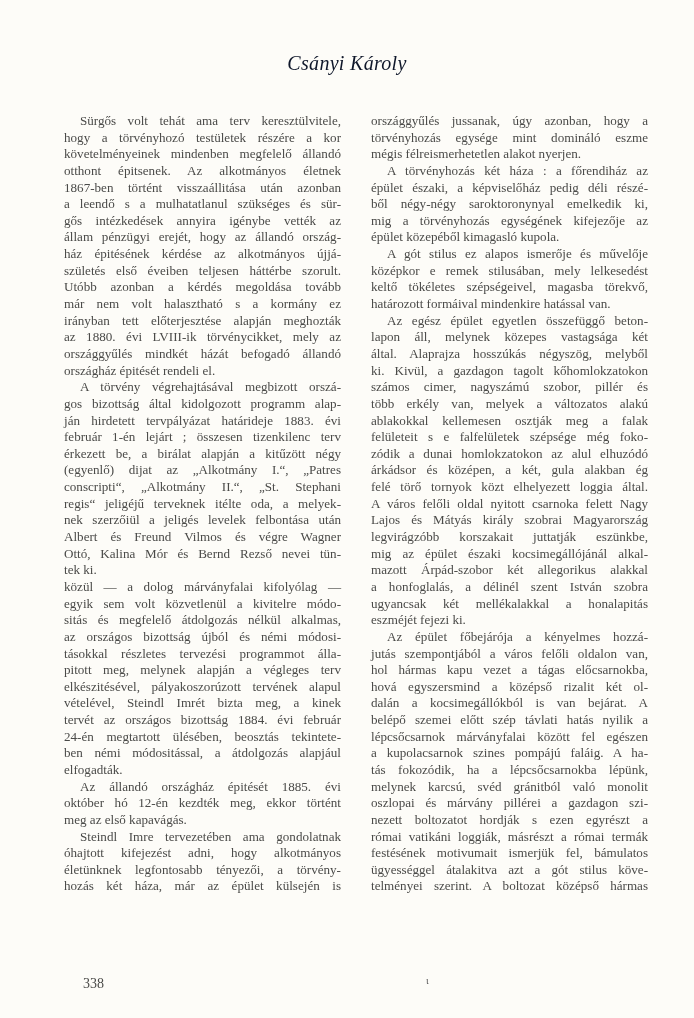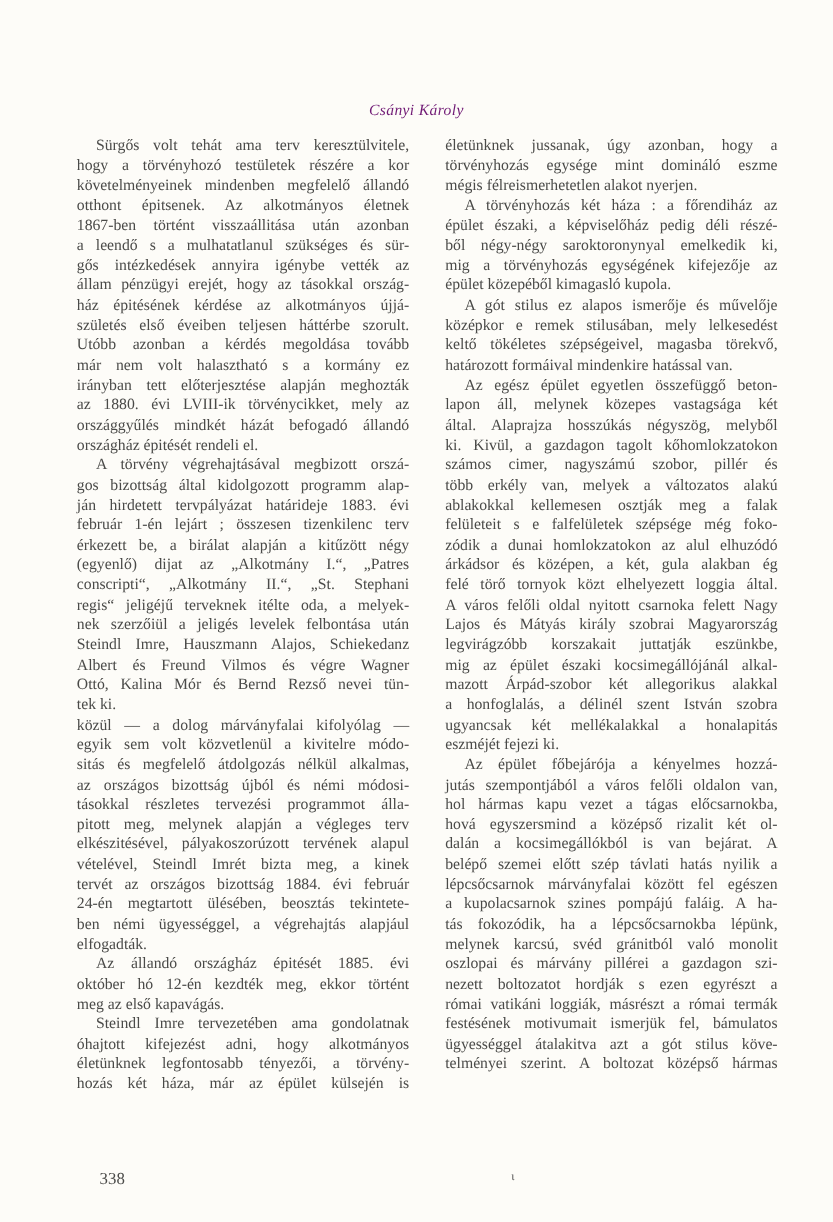--- a/index.html
+++ b/index.html
@@ -6,26 +6,26 @@
   body {
     width: 694px; height: 1018px;
     background: #fdfcf8;
     position: relative;
     overflow: hidden;
     font-family: "Liberation Serif", "DejaVu Serif", serif;
     color: #4a4a48;
   }
   .page { position: absolute; inset: 0; }
   .header {
-    position: absolute; top: 84px; left: 0; right: 0;
+    position: absolute; top: 52px; left: 0; right: 0;
     text-align: center;
     font-style: italic;
-    font-size: 13px;
+    font-size: 20px;
     letter-spacing: 0.3px;
-    color: #701a75;
+    color: #0f172a;
   }
   .column {
     position: absolute;
     top: 97px;
     width: 277px;
     font-size: 13.1px;
     line-height: 16.65px;
     margin-top: 16px;
   }
   .col-left { left: 64px; }
@@ -58,64 +58,63 @@
   <div class="header">Csányi Károly</div>
 
   <div class="column col-left" id="col-left">
       <span class="line indent">Sürgős volt tehát ama terv keresztülvitele,</span>
       <span class="line">hogy a törvényhozó testületek részére a kor</span>
       <span class="line">követelményeinek mindenben megfelelő állandó</span>
       <span class="line">otthont épitsenek. Az alkotmányos életnek</span>
       <span class="line">1867-ben történt visszaállitása után azonban</span>
       <span class="line">a leendő s a mulhatatlanul szükséges és sür-</span>
       <span class="line">gős intézkedések annyira igénybe vették az</span>
-      <span class="line">állam pénzügyi erejét, hogy az tásokkal ország-</span>
+      <span class="line">állam pénzügyi erejét, hogy az állandó ország-</span>
       <span class="line">ház épitésének kérdése az alkotmányos újjá-</span>
       <span class="line">születés első éveiben teljesen háttérbe szorult.</span>
       <span class="line">Utóbb azonban a kérdés megoldása tovább</span>
       <span class="line">már nem volt halasztható s a kormány ez</span>
       <span class="line">irányban tett előterjesztése alapján meghozták</span>
       <span class="line">az 1880. évi LVIII-ik törvénycikket, mely az</span>
       <span class="line">országgyűlés mindkét házát befogadó állandó</span>
       <span class="line last">országház épitését rendeli el.</span>
       <span class="line indent">A törvény végrehajtásával megbizott orszá-</span>
       <span class="line">gos bizottság által kidolgozott programm alap-</span>
       <span class="line">ján hirdetett tervpályázat határideje 1883. évi</span>
       <span class="line">február 1-én lejárt ; összesen tizenkilenc terv</span>
       <span class="line">érkezett be, a birálat alapján a kitűzött négy</span>
       <span class="line">(egyenlő) dijat az „Alkotmány I.“, „Patres</span>
       <span class="line">conscripti“, „Alkotmány II.“, „St. Stephani</span>
       <span class="line">regis“ jeligéjű terveknek itélte oda, a melyek-</span>
       <span class="line">nek szerzőiül a jeligés levelek felbontása után</span>
-      <span class="line">Steindl Imre, Hauszmann Alajos, Schiekedanz</span>
       <span class="line">Albert és Freund Vilmos és végre Wagner</span>
       <span class="line">Ottó, Kalina Mór és Bernd Rezső nevei tün-</span>
       <span class="line last">tek ki.</span>
       <span class="line">közül — a dolog márványfalai kifolyólag —</span>
       <span class="line">egyik sem volt közvetlenül a kivitelre módo-</span>
       <span class="line">sitás és megfelelő átdolgozás nélkül alkalmas,</span>
       <span class="line">az országos bizottság újból és némi módosi-</span>
       <span class="line">tásokkal részletes tervezési programmot álla-</span>
       <span class="line">pitott meg, melynek alapján a végleges terv</span>
       <span class="line">elkészitésével, pályakoszorúzott tervének alapul</span>
       <span class="line">vételével, Steindl Imrét bizta meg, a kinek</span>
       <span class="line">tervét az országos bizottság 1884. évi február</span>
       <span class="line">24-én megtartott ülésében, beosztás tekintete-</span>
-      <span class="line">ben némi ügyességgel, a végrehajtás alapjául</span>
+      <span class="line">ben némi módositással, a átdolgozás alapjául</span>
       <span class="line last">elfogadták.</span>
       <span class="line indent">Az állandó országház épitését 1885. évi</span>
       <span class="line">október hó 12-én kezdték meg, ekkor történt</span>
       <span class="line last">meg az első kapavágás.</span>
       <span class="line indent">Steindl Imre tervezetében ama gondolatnak</span>
       <span class="line">óhajtott kifejezést adni, hogy alkotmányos</span>
       <span class="line">életünknek legfontosabb tényezői, a törvény-</span>
       <span class="line">hozás két háza, már az épület külsején is</span>
     </div>
   <div class="column col-right" id="col-right">
-      <span class="line">életünknek jussanak, úgy azonban, hogy a</span>
+      <span class="line">országgyűlés jussanak, úgy azonban, hogy a</span>
       <span class="line">törvényhozás egysége mint domináló eszme</span>
       <span class="line last">mégis félreismerhetetlen alakot nyerjen.</span>
       <span class="line indent">A törvényhozás két háza : a főrendiház az</span>
       <span class="line">épület északi, a képviselőház pedig déli részé-</span>
       <span class="line">ből négy-négy saroktoronynyal emelkedik ki,</span>
       <span class="line">mig a törvényhozás egységének kifejezője az</span>
       <span class="line last">épület közepéből kimagasló kupola.</span>
       <span class="line indent">A gót stilus ez alapos ismerője és művelője</span>
       <span class="line">középkor e remek stilusában, mely lelkesedést</span>
       <span class="line">keltő tökéletes szépségeivel, magasba törekvő,</span>

